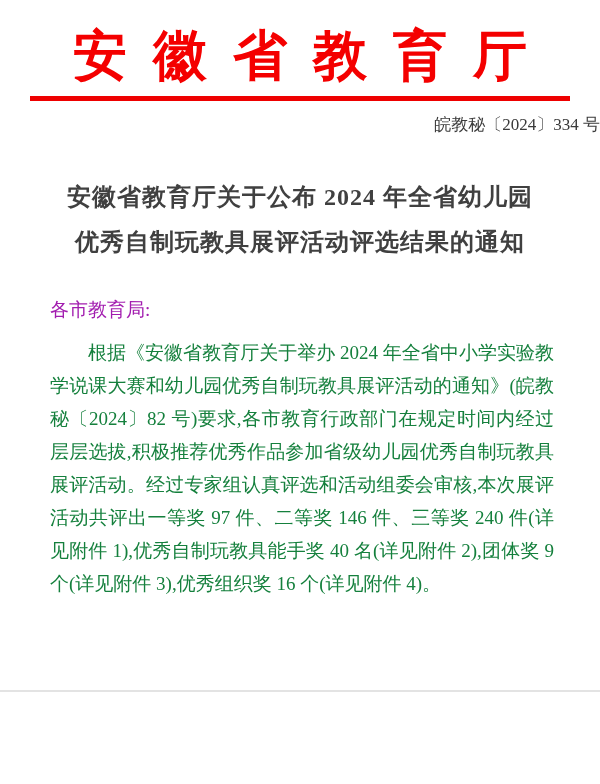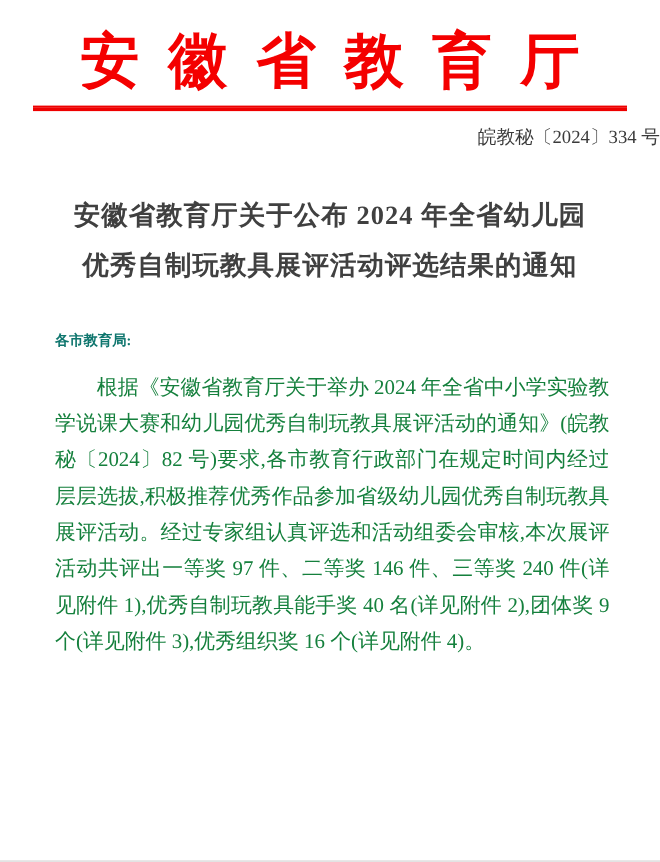--- a/index.html
+++ b/index.html
@@ -4,21 +4,21 @@
 <style>
   * { margin: 0; padding: 0; box-sizing: border-box; }
   html, body { background: #ffffff; }
   body {
     width: 600px; height: 784px;
     font-family: "Liberation Serif", "DejaVu Serif", serif;
     overflow: hidden;
   }
   .page {
     position: relative;
-    width: 600px; height: 784px;
+    width: 600px; height: 692px;
     background: #ffffff;
     overflow: hidden;
   }
   .letterhead {
     padding-top: 24px;
     text-align: center;
     white-space: nowrap;
   }
   .letterhead-text {
     display: inline-block;
@@ -47,24 +47,23 @@
     margin: 38px 40px 0 40px;
     text-align: center;
     font-size: 24px;
     font-weight: bold;
     line-height: 45px;
     color: #404040;
     letter-spacing: 1px;
   }
   .salutation {
     margin: 28px 46px 0 50px;
-    font-size: 13px;
+    font-size: 19px;
     line-height: 33px;
-    color: #0f766e;
-    font-weight: bold;
+    color: #a21caf;
   }
   .body-paragraph {
     margin: 10px 46px 0 50px;
     font-size: 19px;
     line-height: 33px;
     color: #15803d;
     text-align: justify;
     text-justify: inter-ideograph;
     text-indent: 2em;
   }

